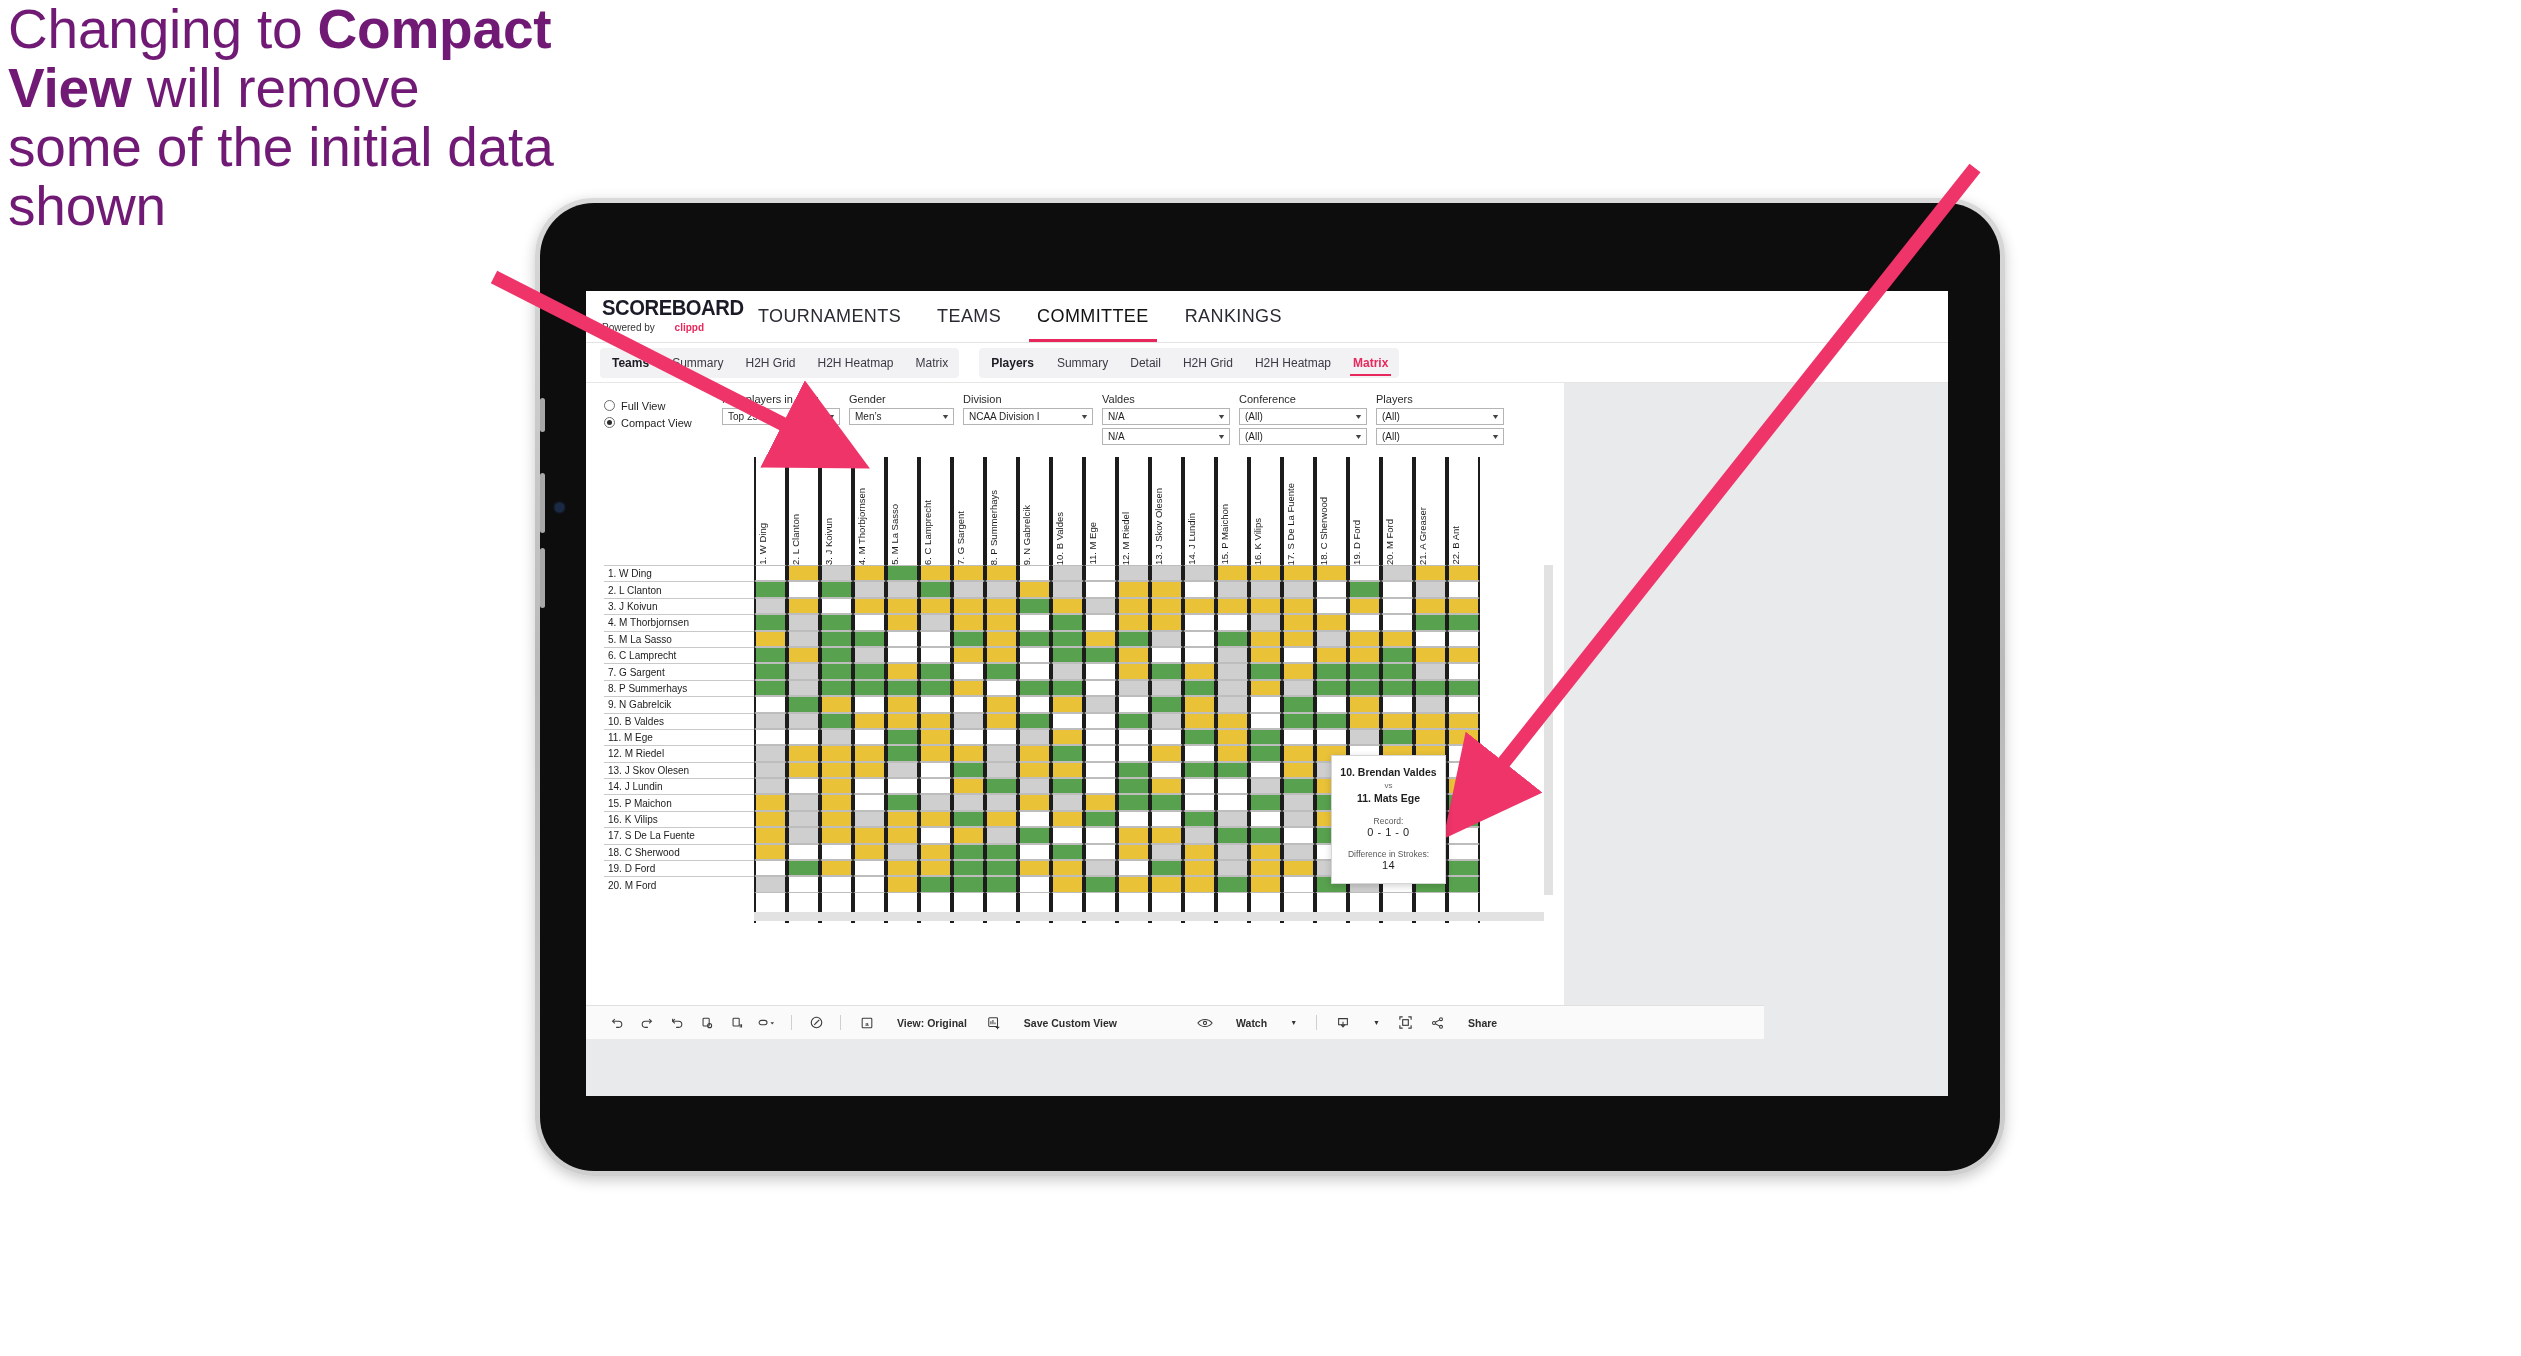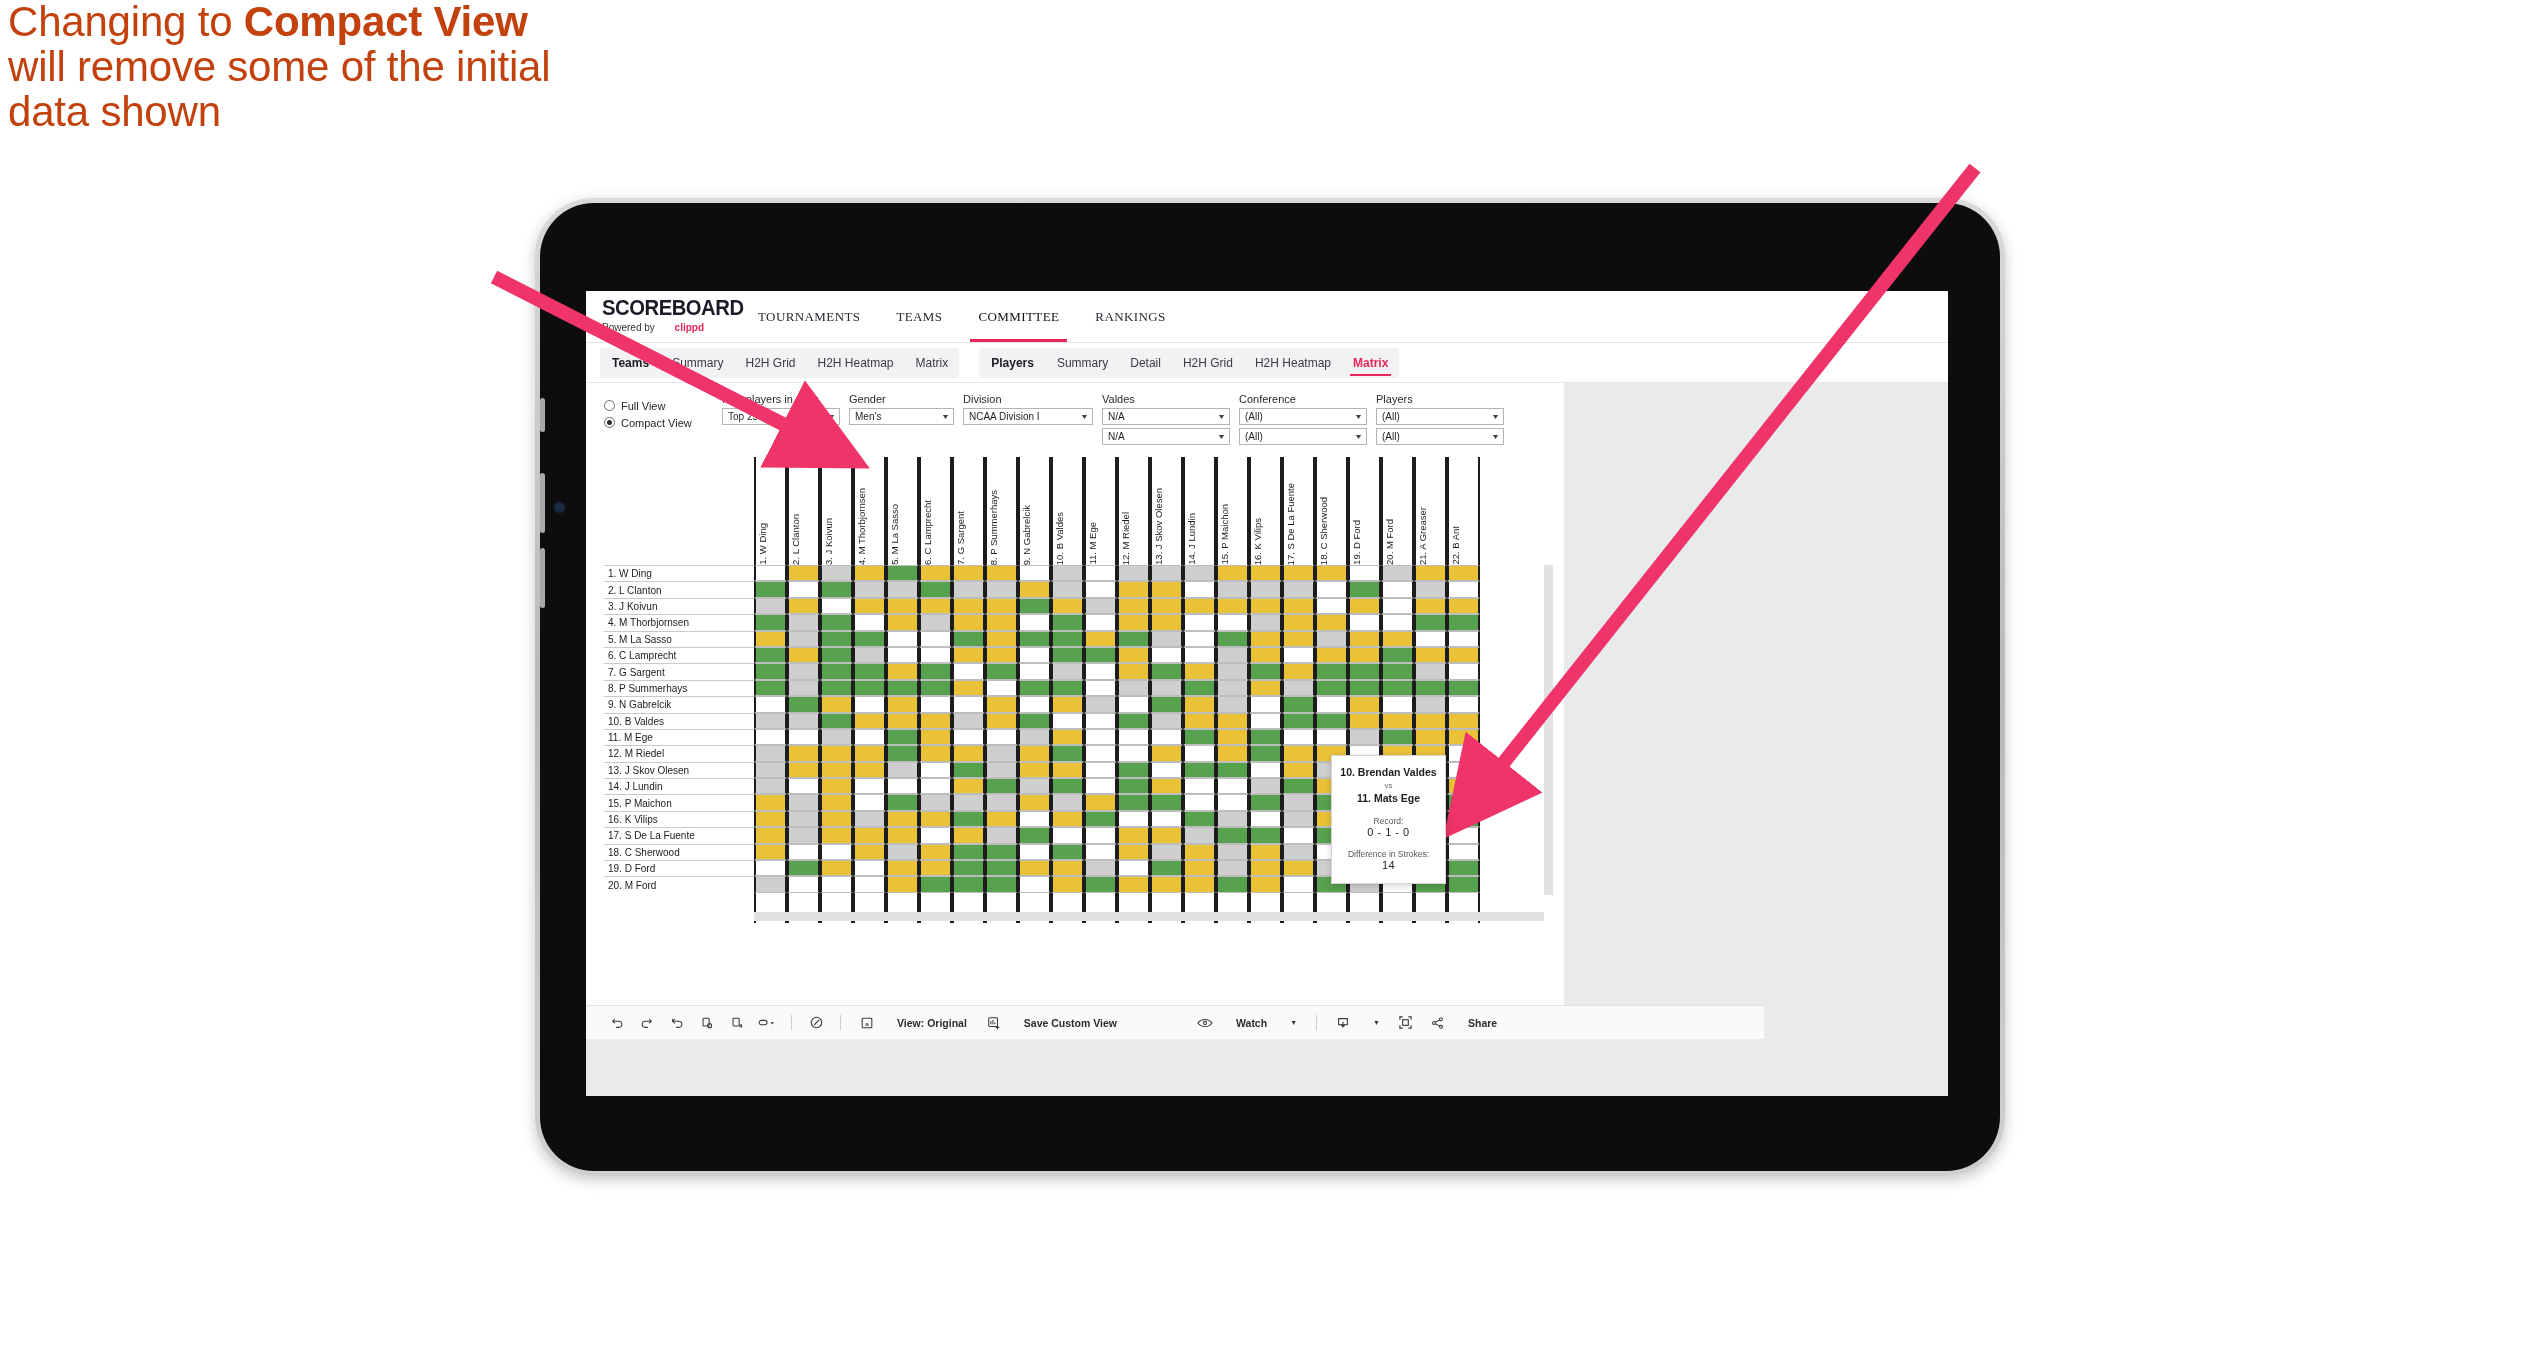--- a/index.html
+++ b/index.html
@@ -7,23 +7,23 @@
     width: 2521px; height: 1356px;
     background: #ffffff;
     font-family: "Liberation Sans", sans-serif;
     overflow: hidden;
   }
   #stage { position: relative; width: 2521px; height: 1356px; background:#fff; }
 
   
   .annot {
     position: absolute;
-    font-size: 42px;
+    font-size: 55px;
     line-height: 1.07;
-    color: #c2410c;
+    color: #701a75;
     font-weight: 400;
     letter-spacing: -0.2px;
   }
   .annot b { font-weight: 700; }
   #annot-left  { left: 8px;  top: 0px;   width: 560px; }
   #annot-right { left: 2018px; top: 0px; width: 500px; }
 
   .arrow-svg { position:absolute; left:0; top:0; width:2521px; height:1356px; pointer-events:none; }
 
   
@@ -72,23 +72,22 @@
     color:#1b1b28; line-height: 1;
     transform: scaleX(0.92); transform-origin: left center;
   }
   #brand .sub { font-size: 10px; color:#333; margin-top:3px; }
   #brand .sub .clippd { color:#e8275c; font-weight:700;margin-left:17px; }
 
   .topnav { display:flex; align-items:center; }
   .topnav .item {
     padding: 0 18px; height:100%;
     display:flex; align-items:center;
-    font-size: 13px; color:#2a2a33; letter-spacing:0.4px;
+    font-size: 18px; color:#2a2a33; letter-spacing:0.4px;
     position:relative;
-    font-family:Liberation Serif, serif;
   }
   .topnav .item.active { color:#111; }
   .topnav .item.active:after {
     content:""; position:absolute; left:10px; right:10px; bottom:0;
     height:3px; background:#e8275c;
   }
 
   
   #subbar {
     height: 40px; background:#fff;

